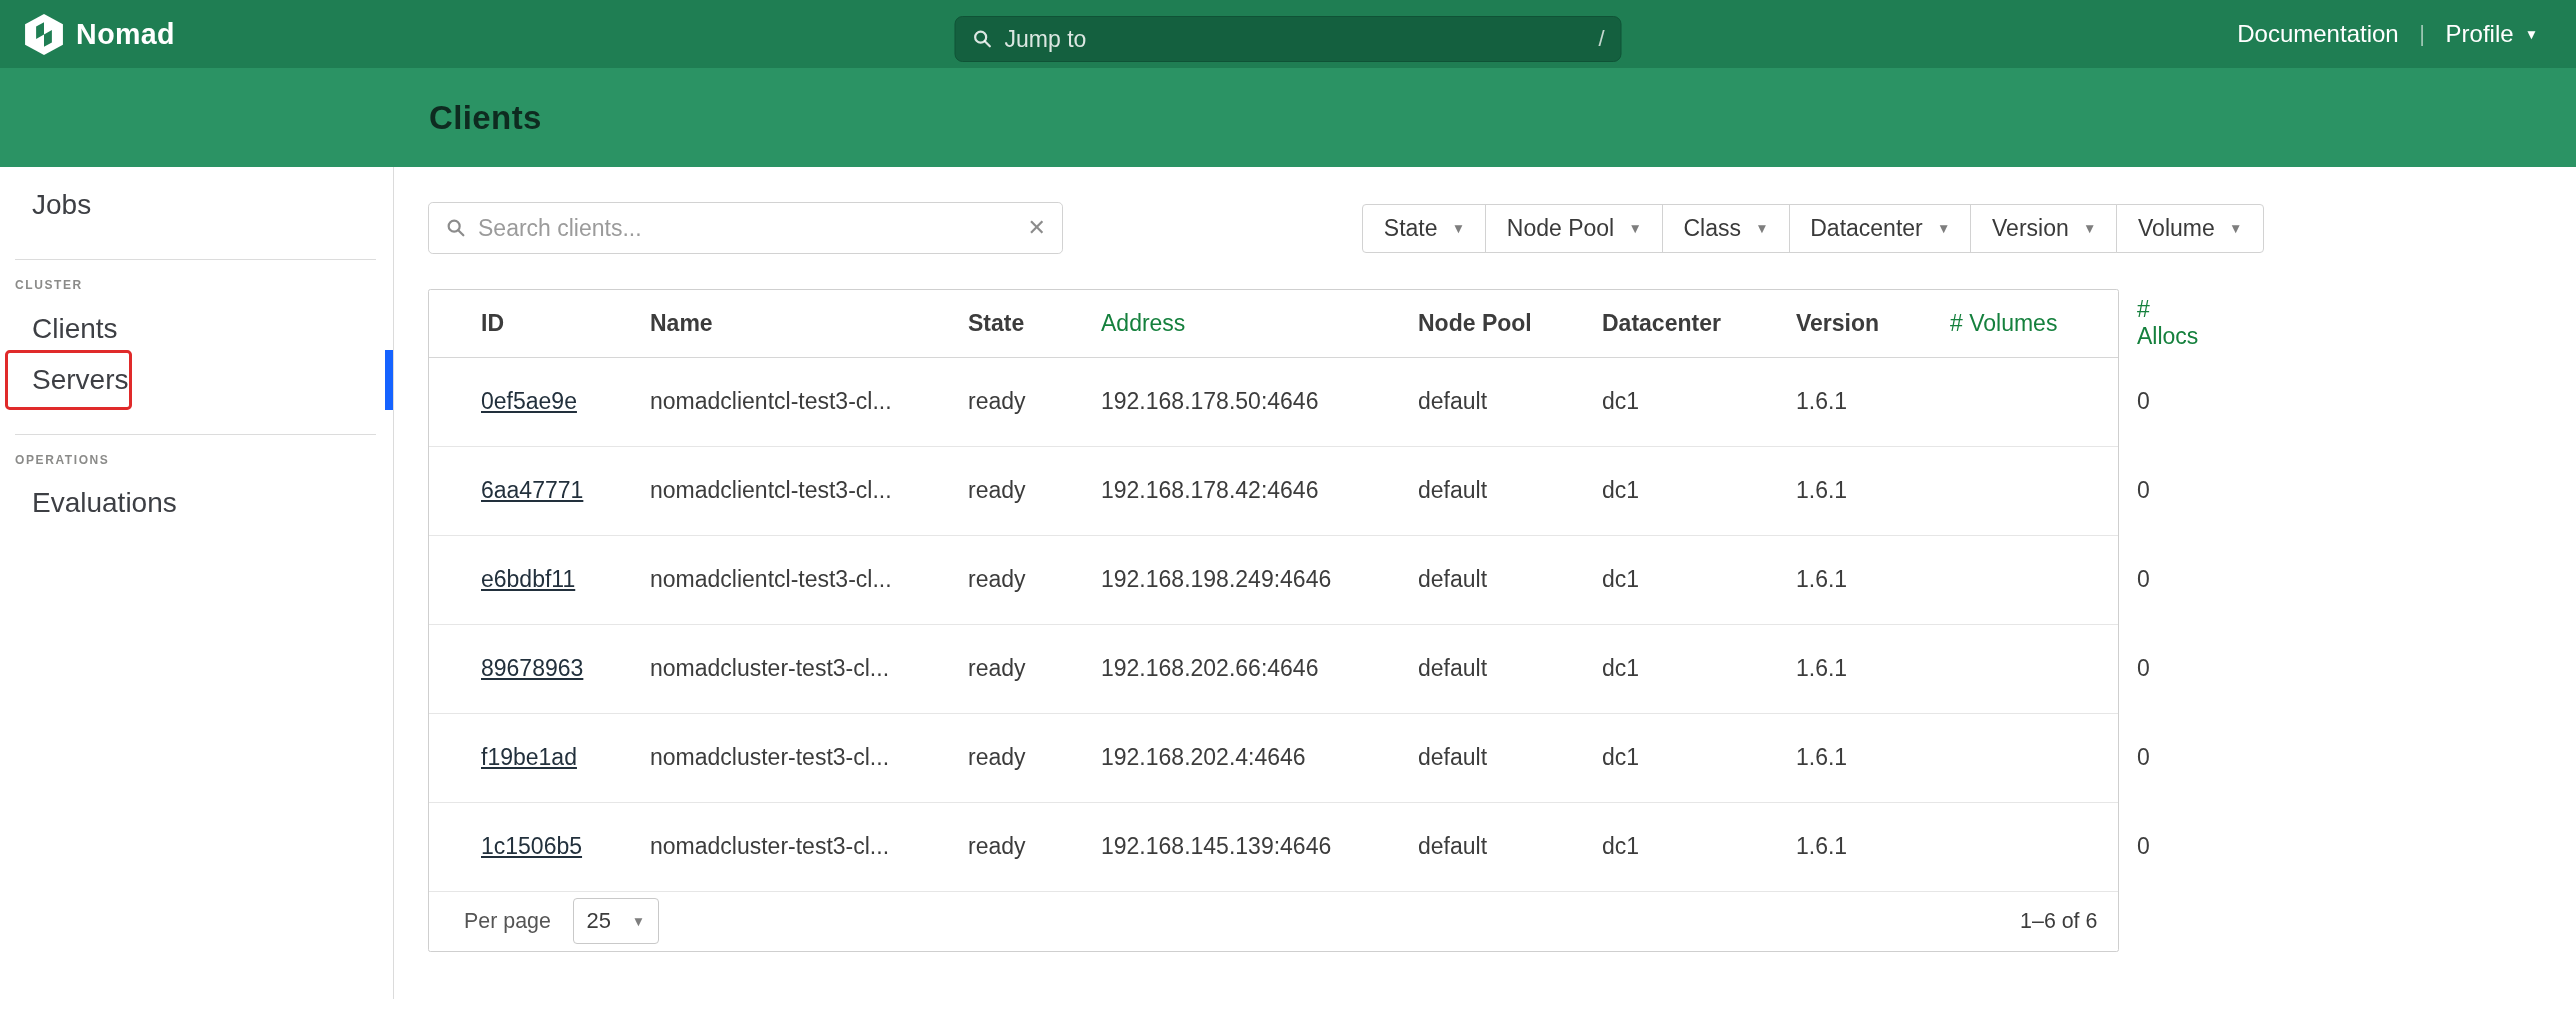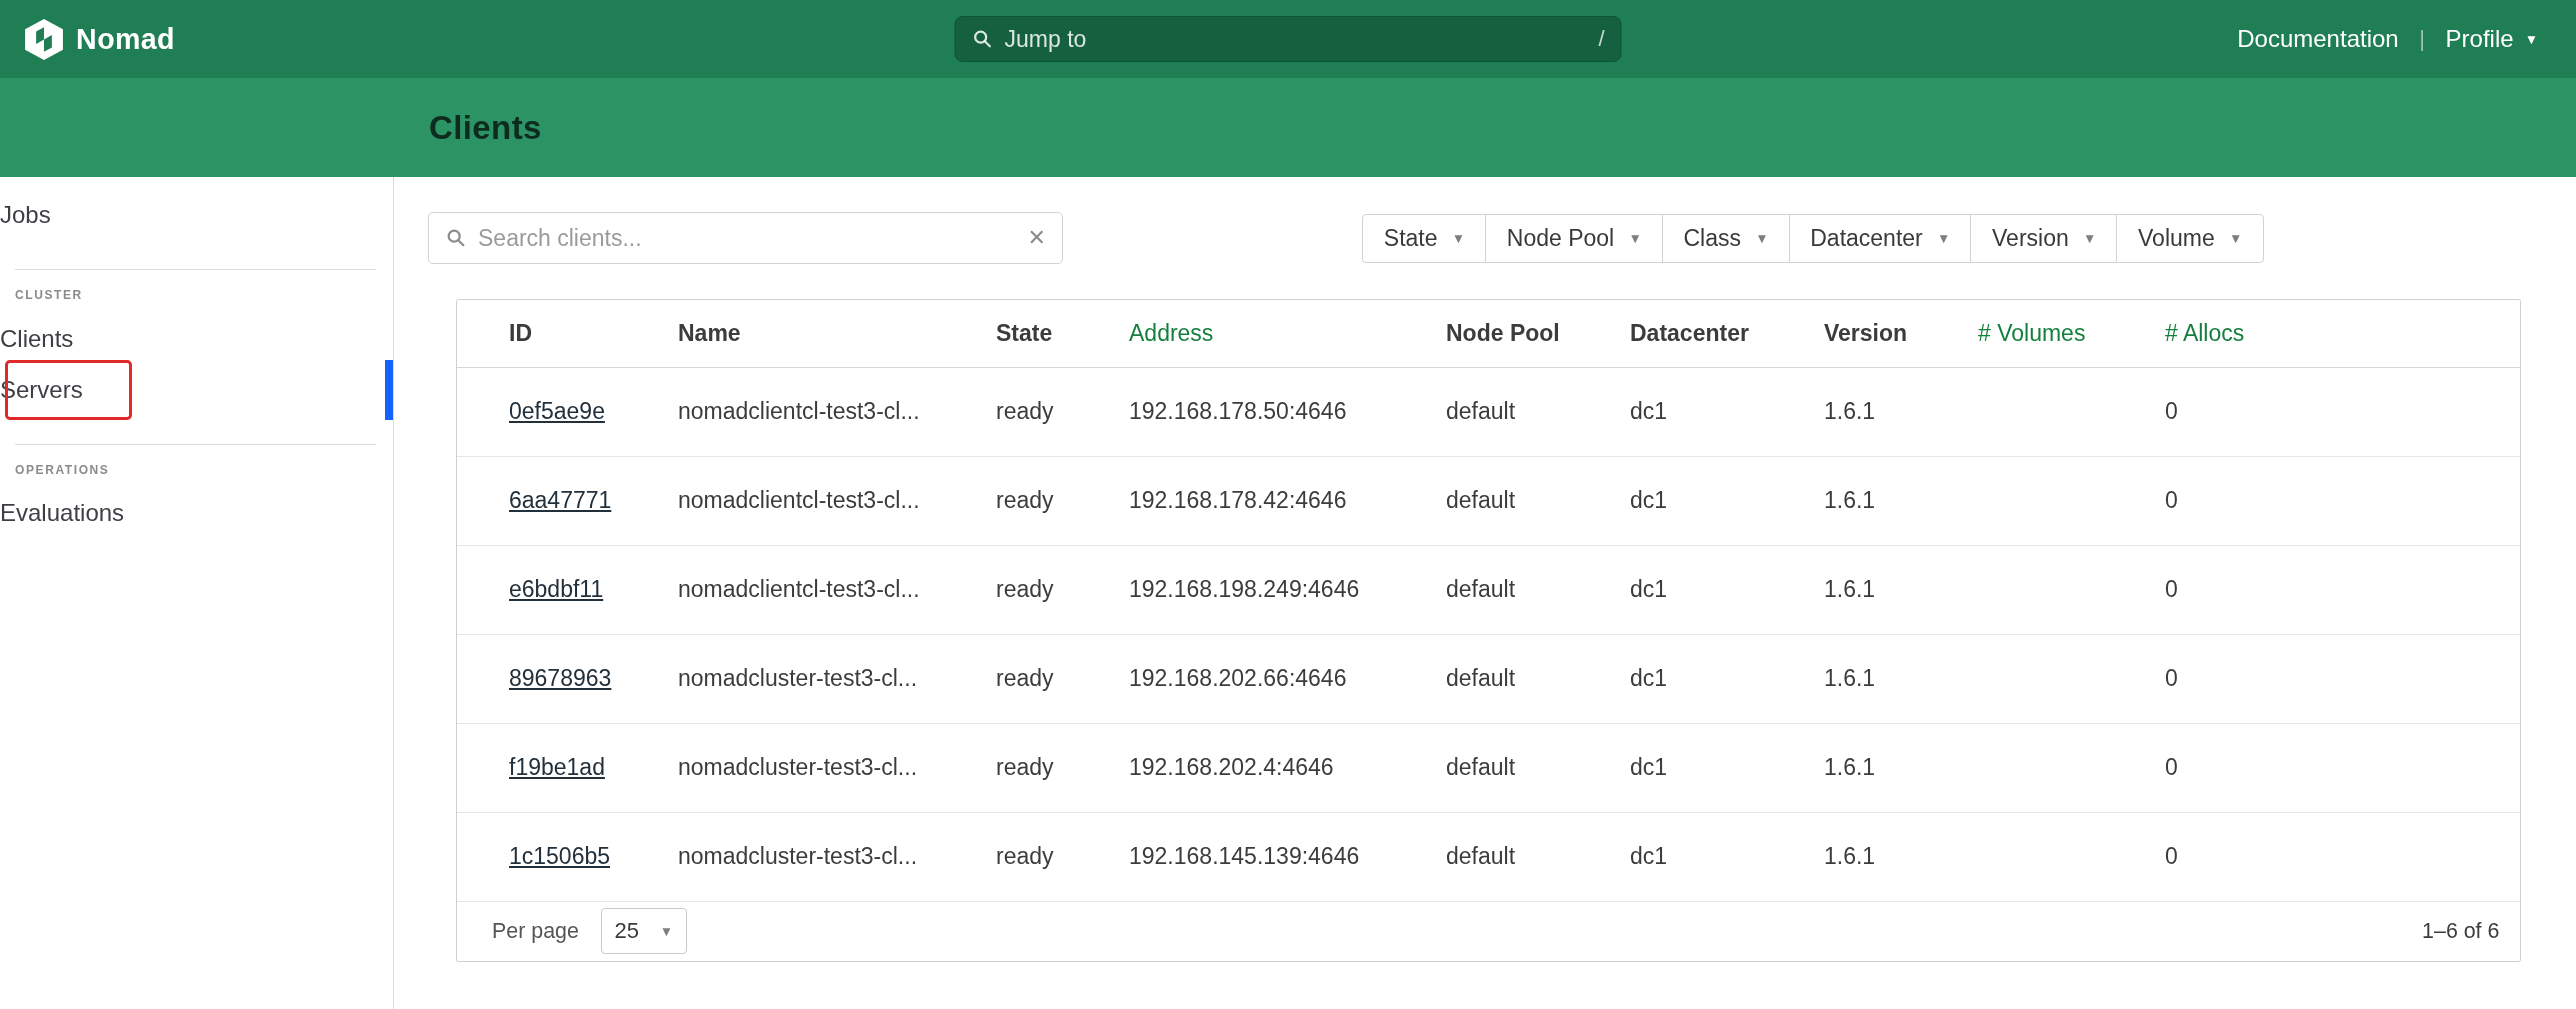--- a/index.html
+++ b/index.html
@@ -1,20 +1,20 @@
 <!DOCTYPE html>
 <html style="font-size:12.7px"><head>
 <meta charset="utf-8">
 <style>
   * { margin:0; padding:0; box-sizing:border-box; }
   html,body { width:2576px; height:1009px; overflow:hidden; background:#fff;
               font-family:"Liberation Sans", sans-serif; }
 
   
-  .topnav { height:78px; background:#1F7E53; display:flex; align-items:center;
+  .topnav { height:68px; background:#1F7E53; display:flex; align-items:center;
             position:relative; padding:0 38px 0 25.4px; }
   .brand { display:flex; align-items:center; gap:12.7px; color:#fff; }
   .brand-name { font-size:28.6px; font-weight:700; letter-spacing:0.4px; }
   .jumpto { position:absolute; left:50%; top:16px; transform:translateX(-50%);
             width:667px; height:46px; background:#14603F; border:1.6px solid #0F5336;
             border-radius:8px; display:flex; align-items:center; padding:0 16px; gap:11px; }
   .jumpto input { flex:1; background:transparent; border:none; outline:none;
                   color:rgba(255,255,255,.95); font-size:23px; font-family:inherit; }
   .jumpto input::placeholder { color:rgba(255,255,255,.85); }
   .jumpto .slash { color:rgba(255,255,255,.75); font-size:22px; }
@@ -29,22 +29,22 @@
   .subheader { height:99px; background:#2B9364; display:flex; align-items:center;
                padding-left:429px; }
   .subheader h1 { font-size:33px; font-weight:700; color:#0E2B20; letter-spacing:0.4px; }
 
   
   .content { display:flex; height:832px; }
 
   
   .sidebar { width:394px; flex-shrink:0; border-right:1.6px solid #DBDBDB;
              padding-top:12.7px; position:relative; background:#fff; }
-  .side-item { height:51px; display:flex; align-items:center; 
-               font-size:24px; color:#3D3F44; cursor:pointer; }
+  .side-item { height:51px; display:flex; align-items:center; padding-left:32px;
+               font-size:28px; color:#3D3F44; cursor:pointer; }
   .side-divider { border-top:1.6px solid #DCDCDC; margin:28.6px 16.7px 0 15px; }
   .side-label { margin:16px 0 8px 15px; font-size:12px; line-height:19px;
                 letter-spacing:1.6px; color:#8B8B89; font-weight:700; }
   .active-bar { position:absolute; right:0; top:183px; width:8px; height:60px;
                 background:#1563FF; }
   .annotation-box { position:absolute; left:4.8px; top:183px; width:127px; height:60px;
                     border:3.2px solid #E02A2A; border-radius:4.8px; pointer-events:none; }
 
   
   .main { flex:1; padding:35px 0 0 34px; }
@@ -57,22 +57,22 @@
   .clear-btn { color:#8C8C8C; font-size:22px; cursor:pointer; background:none; border:none;
                font-family:inherit; }
   .filter-group { margin-left:auto; display:flex; height:49px; margin-top:1.6px; }
   .filter-btn { display:flex; align-items:center; gap:14.3px; padding:0 20.6px;
                 border:1.6px solid #D2D2D2; margin-left:-1.6px; background:#fff;
                 font-size:23px; color:#3A3A3A; cursor:pointer; font-family:inherit; }
   .filter-btn:first-child { margin-left:0; border-radius:4px 0 0 4px; }
   .filter-btn:last-child { border-radius:0 4px 4px 0; }
 
   
-  .table-card { width:2065px; border:1.6px solid #CFCFCF; margin-top:35px;
-                border-radius:2.4px; background:#fff;margin-left:28px; }
+  .table-card { width:1691px; border:1.6px solid #CFCFCF; margin-top:35px;
+                border-radius:2.4px; background:#fff; }
   table { width:100%; border-collapse:collapse; table-layout:fixed; }
   th, td { text-align:left; padding-left:52px; font-size:23px; }
   th { height:67px; font-weight:700; color:#3C3C3C; border-bottom:1.6px solid #D6D6D6; }
   th.muted { color:#15803d; font-weight:400; }
   td { height:89px; border-bottom:1.6px solid #E6E6E6; color:#3C3C3C; }
   a.id-link { color:#22303C; text-decoration:underline; cursor:pointer; }
 
   
   .table-footer { height:59px; display:flex; align-items:center;
                   padding:0 20.6px 0 35px; font-size:21.4px; color:#555; }

